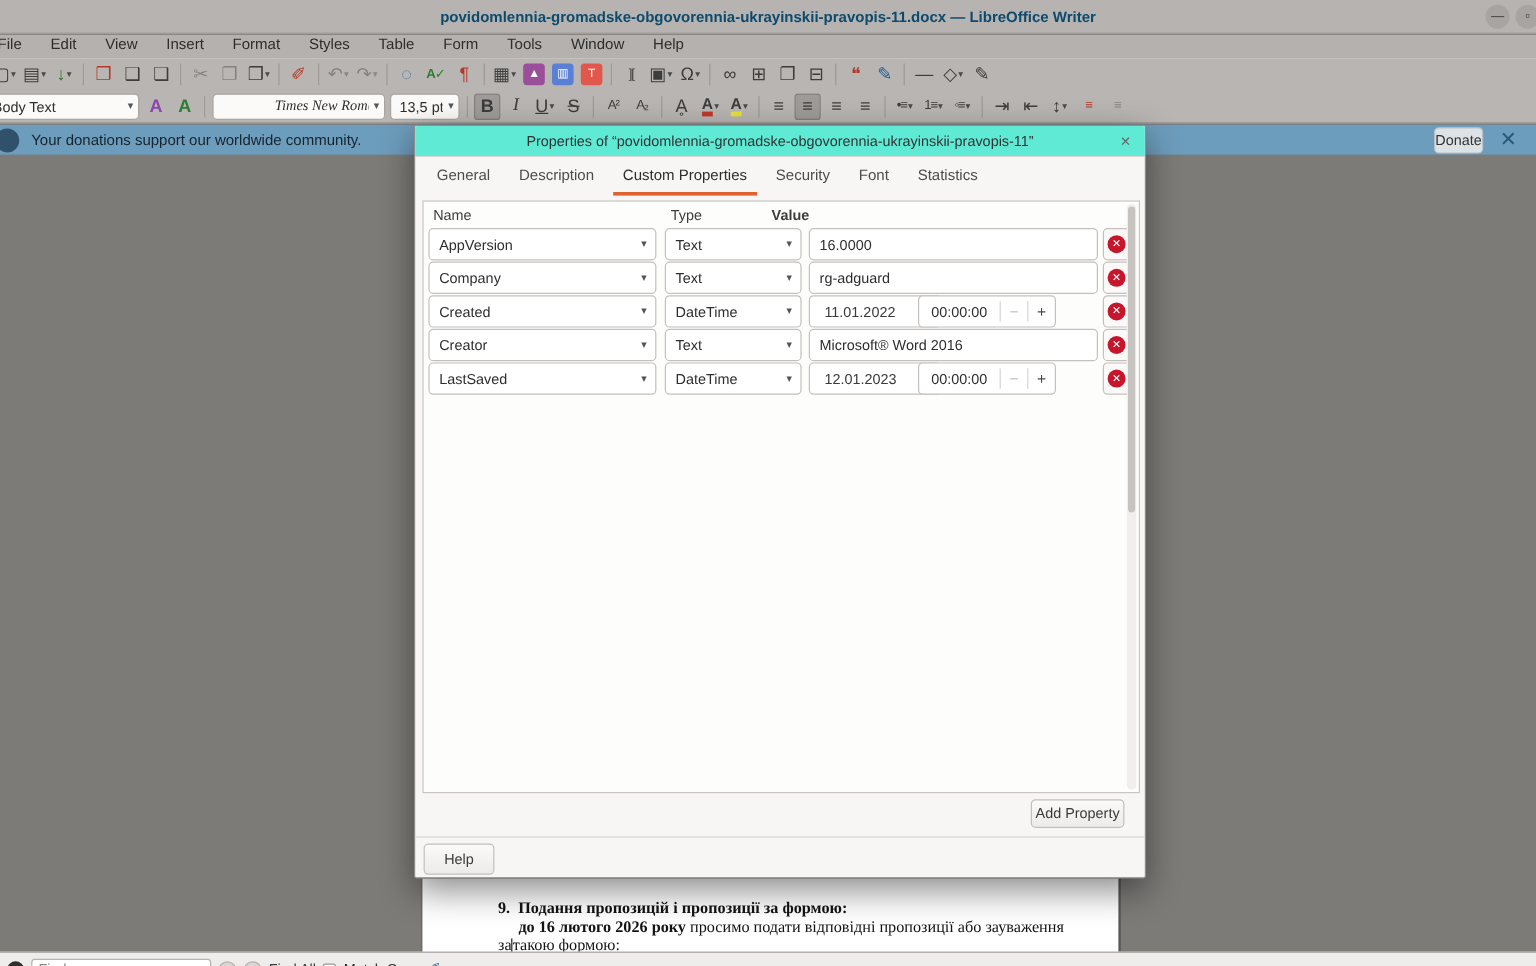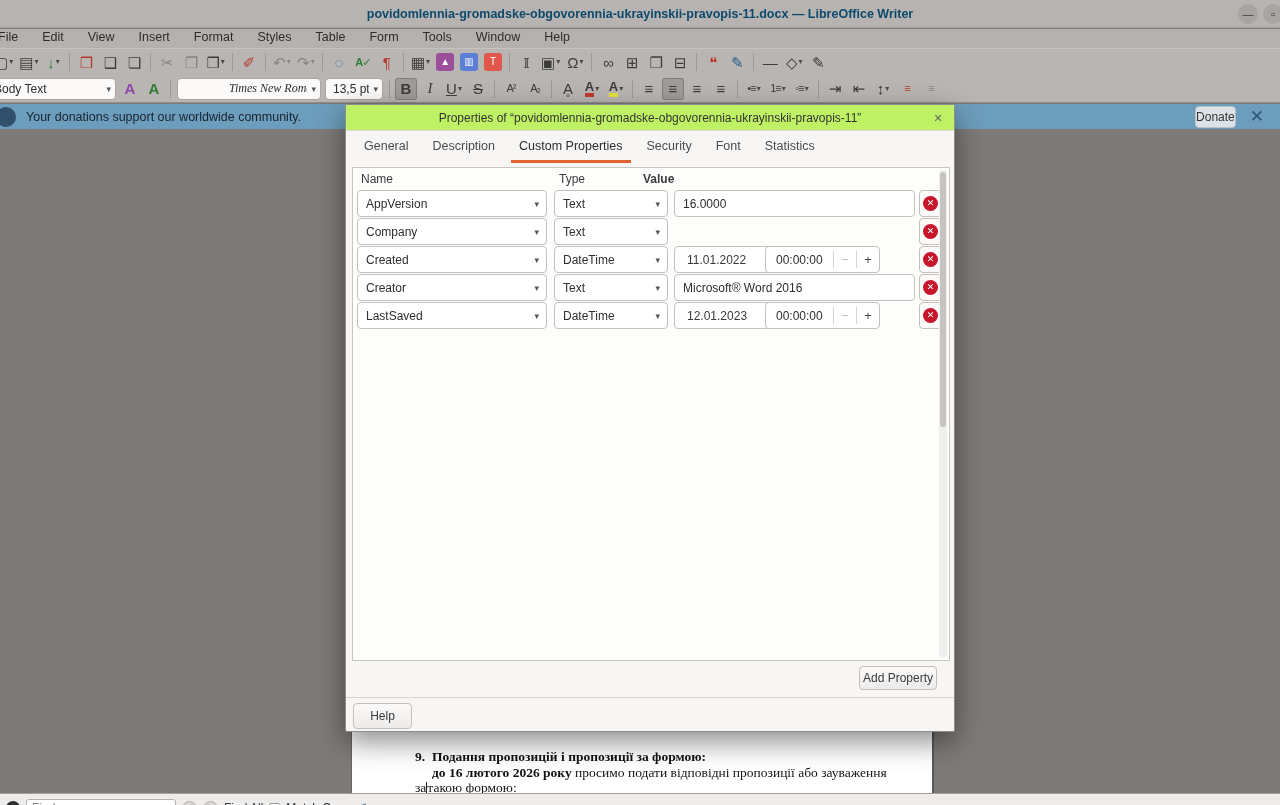--- a/index.html
+++ b/index.html
@@ -61,21 +61,21 @@
   #workspace { position:absolute; left:0; top:129px; width:1280px; height:676px; background:#7d7b78; }
   #docpage { position:absolute; left:352px; top:603px; width:580px; height:73px; background:#ffffff; box-shadow:2px 0 0 rgba(0,0,0,.28), -1px 0 0 rgba(0,0,0,.18); }
   #doctext { position:absolute; left:63px; top:17px; width:480px; font-family:"Liberation Serif","DejaVu Serif",serif; font-size:13.5px; line-height:15.5px; color:#141414; }
   #doctext .num { font-weight:700; }
   #doctext b { font-weight:700; }
   #doctext .l2 { padding-left:17px; }
   .caret { display:inline-block; width:1px; height:12px; background:#222; vertical-align:-2px; }
 
   
   #dialog { position:absolute; left:345px; top:104px; width:610px; height:628px; background:#f7f6f4; border:1px solid #8f8c89; border-radius:2px; box-shadow:0 10px 28px rgba(0,0,0,.45); }
-  #dlg-header { height:26px; background:#bef264; border-bottom:1px solid #dbd8d5; display:flex; align-items:center; justify-content:center; position:relative; border-radius:2px 2px 0 0; }
+  #dlg-header { height:26px; background:#5eead4; border-bottom:1px solid #dbd8d5; display:flex; align-items:center; justify-content:center; position:relative; border-radius:2px 2px 0 0; }
   #dlg-header .dtitle { font-size:12px; color:#333; }
   #dlg-close { position:absolute; right:8px; top:5px; width:16px; height:16px; display:flex; align-items:center; justify-content:center; color:#666; font-size:11px; }
   #dlg-tabs { display:flex; align-items:flex-end; gap:8px; padding:8px 8px 0 10px; height:32px; }
   #dlg-tabs .tab { padding:4px 8px 7px; font-size:12.5px; color:#4c4c4c; border-bottom:3px solid transparent; white-space:nowrap; }
   #dlg-tabs .tab.active { color:#2e2e2e; border-bottom-color:#e0622e; }
   #dlg-content { position:absolute; left:6px; top:62px; width:598px; height:494px; background:#fdfdfc; border:1px solid #c8c5c2; }
   .col-heads { position:relative; height:22px; }
   .col-heads span { position:absolute; top:4px; font-size:12px; color:#3d3d3d; }
   #col-name { left:8px; } #col-type { left:206px; } #col-value { left:290px;font-weight:bold; }
   .prop-row { position:relative; height:27px; margin-bottom:1px; }
@@ -413,20 +413,23 @@
         </div>
         <div class="prop-row">
           <div class="fld f-name">
             <span class="cv">Company</span>
             <span class="chev">▾</span>
           </div>
           <div class="fld f-type">
             <span class="cv">Text</span>
             <span class="chev">▾</span>
           </div>
+          <div class="fld f-value">
+            <span class="cv">rg-adguard</span>
+          </div>
           <div class="fld f-del">
             <span class="delx">✕</span>
           </div>
         </div>
         <div class="prop-row">
           <div class="fld f-name">
             <span class="cv">Created</span>
             <span class="chev">▾</span>
           </div>
           <div class="fld f-type">

